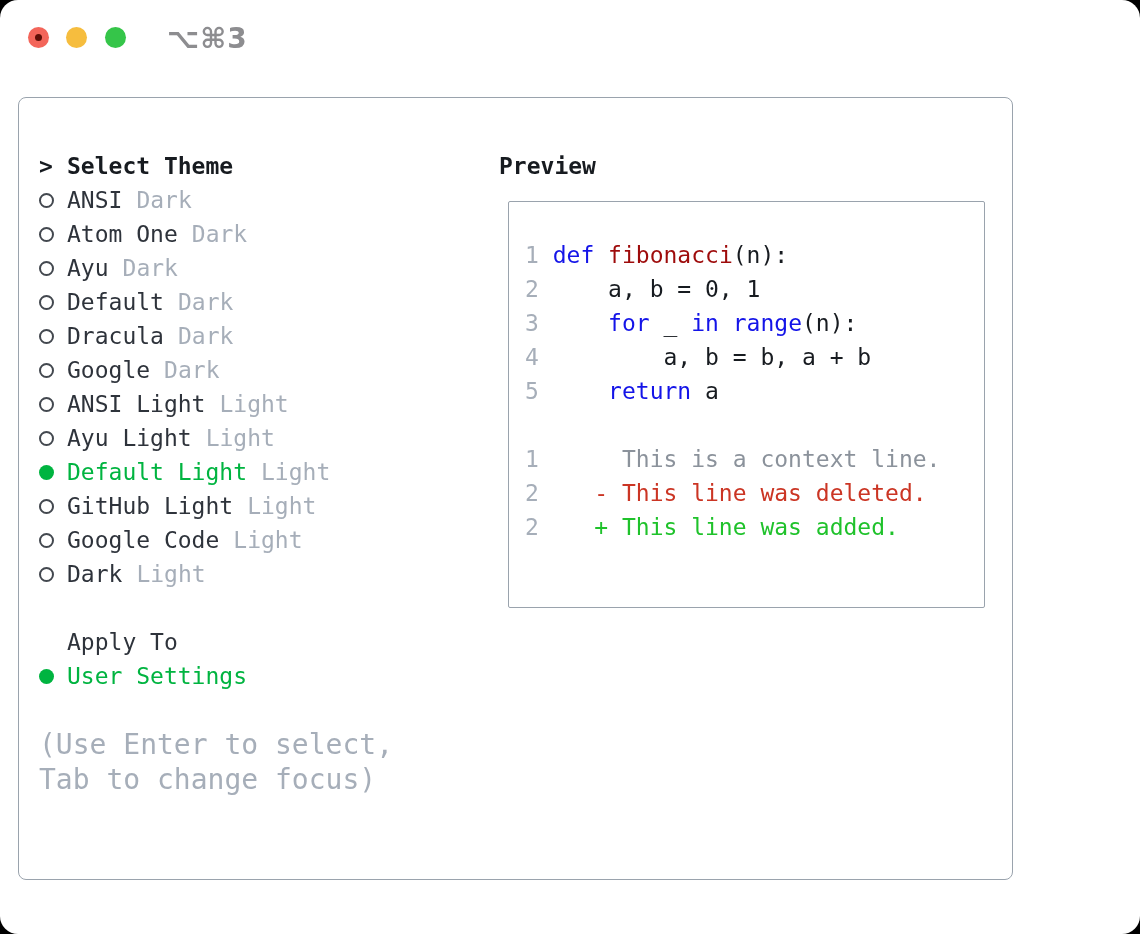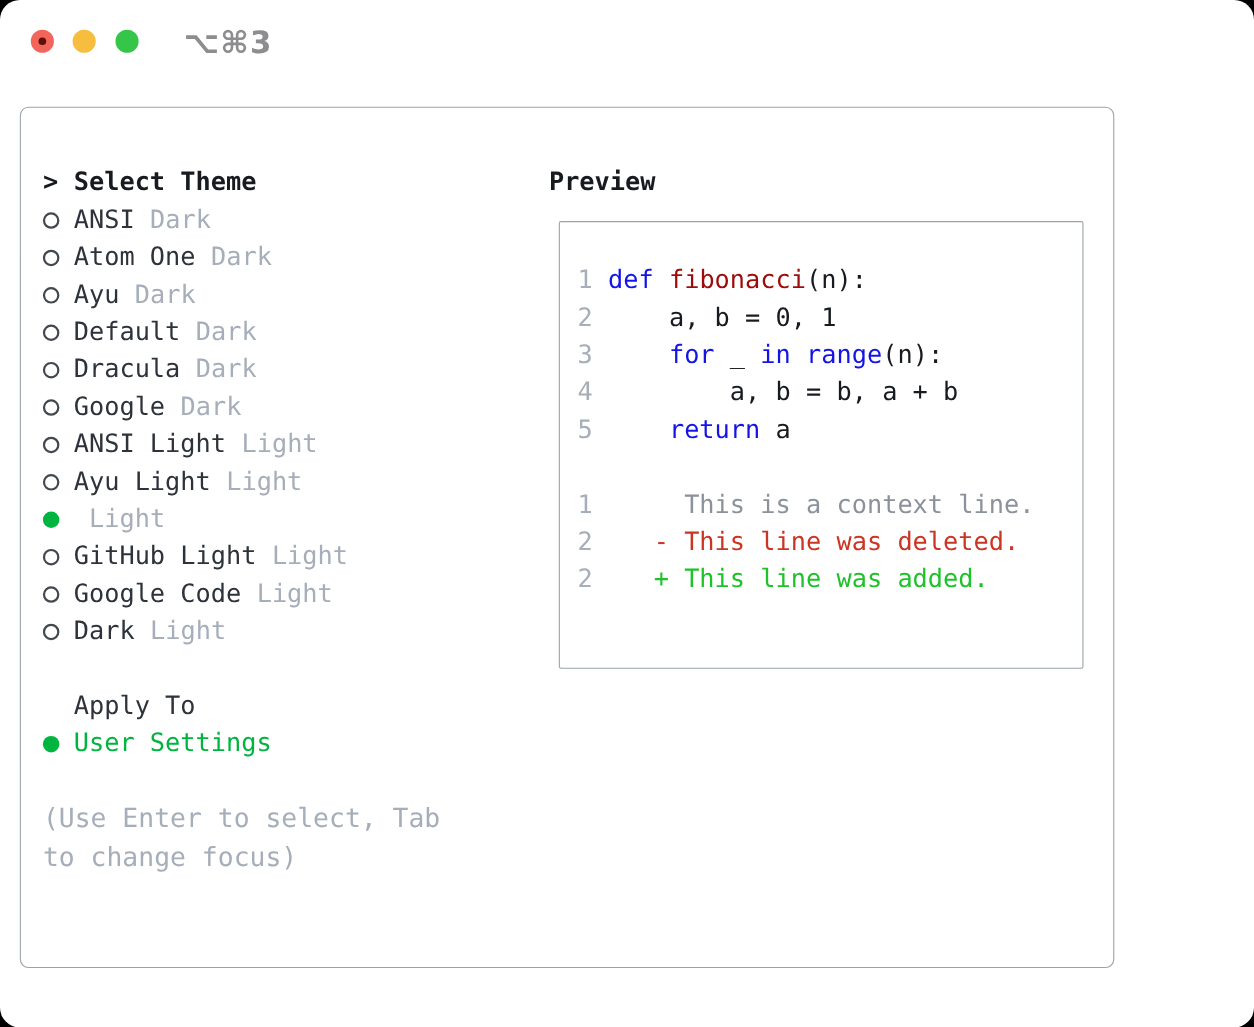--- a/index.html
+++ b/index.html
@@ -39,21 +39,21 @@
          color: var(--text-dark); white-space: pre; }
   .marker { width: 28px; flex: 0 0 28px; display: flex; align-items: center; }
   .prompt { font-weight: bold; color: var(--heading-dark); }
   .row .title { font-weight: bold; color: var(--heading-dark); }
   .radio { width: 15px; height: 15px; border-radius: 50%;
            border: 2px solid #43484f; background: transparent; }
   .row.selected .radio { border: none; background: var(--accent-green); }
   .row.selected .label { color: var(--accent-green); }
   .variant { color: var(--text-gray); margin-left: 14px; }
   .apply-section { margin-top: 34px; }
-  .hint { margin-top: 34px; width: 402px; font-size: 24px; line-height: 35px;
+  .hint { margin-top: 34px; width: 402px; font-size: 28px; line-height: 35px;
           color: var(--text-gray); }
 
   
   .preview-title { height: 34px; line-height: 34px; font-size: 23px;
                    font-weight: bold; color: var(--heading-dark); }
   .preview-box {
     margin-top: 18px; margin-left: 9px; width: 477px; height: 407px;
     border: 1.5px solid var(--border-gray); border-radius: 2px;
     padding: 36px 0 0 16px; background: #fff; overflow: hidden;
   }
@@ -91,21 +91,21 @@
 
       <div id="theme-list">
           <div class="row"><span class="marker"><span class="radio"></span></span><span class="label">ANSI</span><span class="variant">Dark</span></div>
           <div class="row"><span class="marker"><span class="radio"></span></span><span class="label">Atom One</span><span class="variant">Dark</span></div>
           <div class="row"><span class="marker"><span class="radio"></span></span><span class="label">Ayu</span><span class="variant">Dark</span></div>
           <div class="row"><span class="marker"><span class="radio"></span></span><span class="label">Default</span><span class="variant">Dark</span></div>
           <div class="row"><span class="marker"><span class="radio"></span></span><span class="label">Dracula</span><span class="variant">Dark</span></div>
           <div class="row"><span class="marker"><span class="radio"></span></span><span class="label">Google</span><span class="variant">Dark</span></div>
           <div class="row"><span class="marker"><span class="radio"></span></span><span class="label">ANSI Light</span><span class="variant">Light</span></div>
           <div class="row"><span class="marker"><span class="radio"></span></span><span class="label">Ayu Light</span><span class="variant">Light</span></div>
-          <div class="row selected"><span class="marker"><span class="radio"></span></span><span class="variant">Light</span></div>
+          <div class="row selected"><span class="marker"><span class="radio"></span></span><span class="label">Default Light</span><span class="variant">Light</span></div>
           <div class="row"><span class="marker"><span class="radio"></span></span><span class="label">GitHub Light</span><span class="variant">Light</span></div>
           <div class="row"><span class="marker"><span class="radio"></span></span><span class="label">Google Code</span><span class="variant">Light</span></div>
           <div class="row"><span class="marker"><span class="radio"></span></span><span class="label">Dark</span><span class="variant">Light</span></div>
         </div>
 
       <div class="apply-section">
         <div class="row">
           <span class="marker"></span>
           <span class="label">Apply To</span>
         </div>

